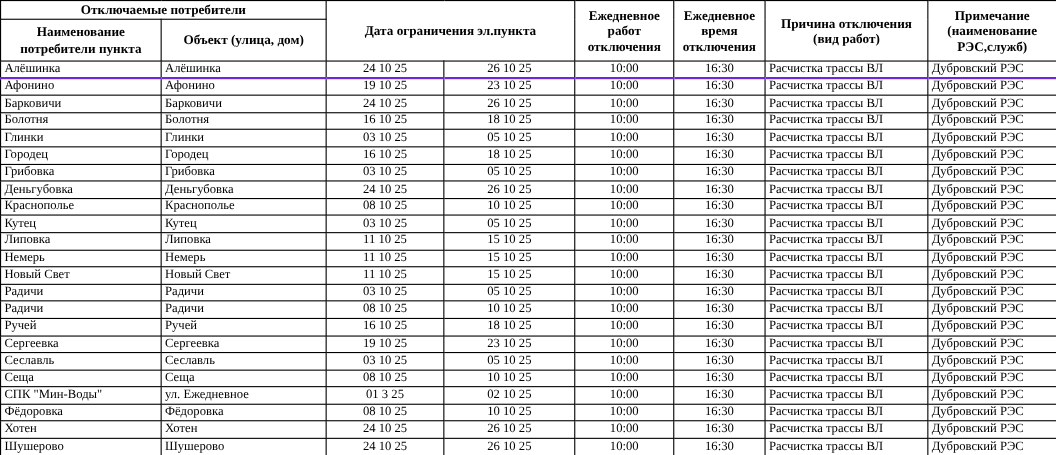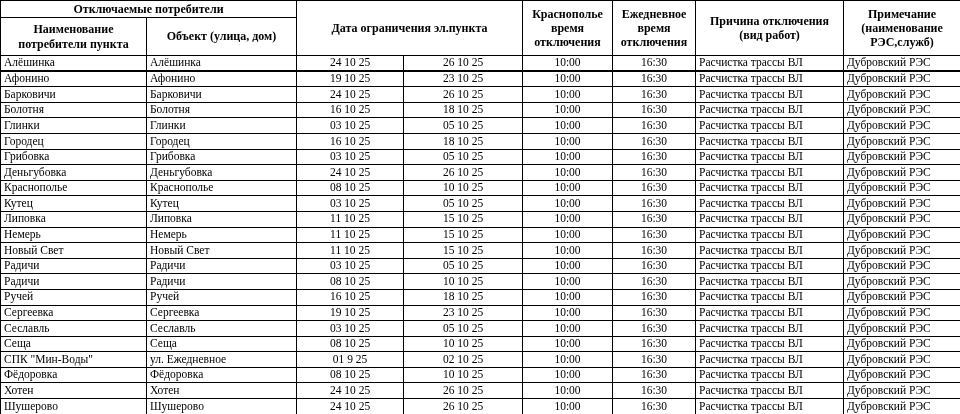--- a/index.html
+++ b/index.html
@@ -33,21 +33,21 @@
     .outage td {
       font-size: 11.5px;
       line-height: 1;
       padding: 1px 3px;
       vertical-align: middle;
       white-space: nowrap;
     }
     .outage thead tr.h1 { height: 17px; }
     .outage thead tr.h2 { height: 38px; }
     .outage tbody tr { height: 15.6px; }
-    .outage tbody tr.thick-bottom td { border-bottom: 2px solid #000000; }
+    .outage tbody tr.thick-bottom td { border-bottom: 2px solid #6d28d9; }
     td.left { text-align: left; }
     td.center { text-align: center; }
   </style>
 </head>
 <body>
 
 <table class="outage">
   <colgroup>
     <col style="width:146px">
     <col style="width:150px">
@@ -55,21 +55,21 @@
     <col style="width:119px">
     <col style="width:90px">
     <col style="width:83px">
     <col style="width:148px">
     <col style="width:117px">
   </colgroup>
   <thead>
     <tr class="h1">
       <th colspan="2">Отключаемые потребители</th>
       <th colspan="2" rowspan="2">Дата ограничения эл.пункта</th>
-      <th rowspan="2">Краснополье время отключения</th>
+      <th rowspan="2">Ежедневное работ отключения</th>
       <th rowspan="2">Ежедневное время отключения</th>
       <th rowspan="2">Причина отключения (вид работ)</th>
       <th rowspan="2">Примечание (наименование РЭС,служб)</th>
     </tr>
     <tr class="h2">
       <th>Наименование потребители пункта</th>
       <th>Объект (улица, дом)</th>
     </tr>
   </thead>
   <tbody>
@@ -259,21 +259,21 @@
         <td class="center">08 10 25</td>
         <td class="center">10 10 25</td>
         <td class="center">10:00</td>
         <td class="center">16:30</td>
         <td class="left">Расчистка трассы ВЛ</td>
         <td class="left">Дубровский РЭС</td>
       </tr>
       <tr>
         <td class="left">СПК "Мин-Воды"</td>
         <td class="left">ул. Ежедневное</td>
-        <td class="center">01 9 25</td>
+        <td class="center">01 3 25</td>
         <td class="center">02 10 25</td>
         <td class="center">10:00</td>
         <td class="center">16:30</td>
         <td class="left">Расчистка трассы ВЛ</td>
         <td class="left">Дубровский РЭС</td>
       </tr>
       <tr>
         <td class="left">Фёдоровка</td>
         <td class="left">Фёдоровка</td>
         <td class="center">08 10 25</td>

